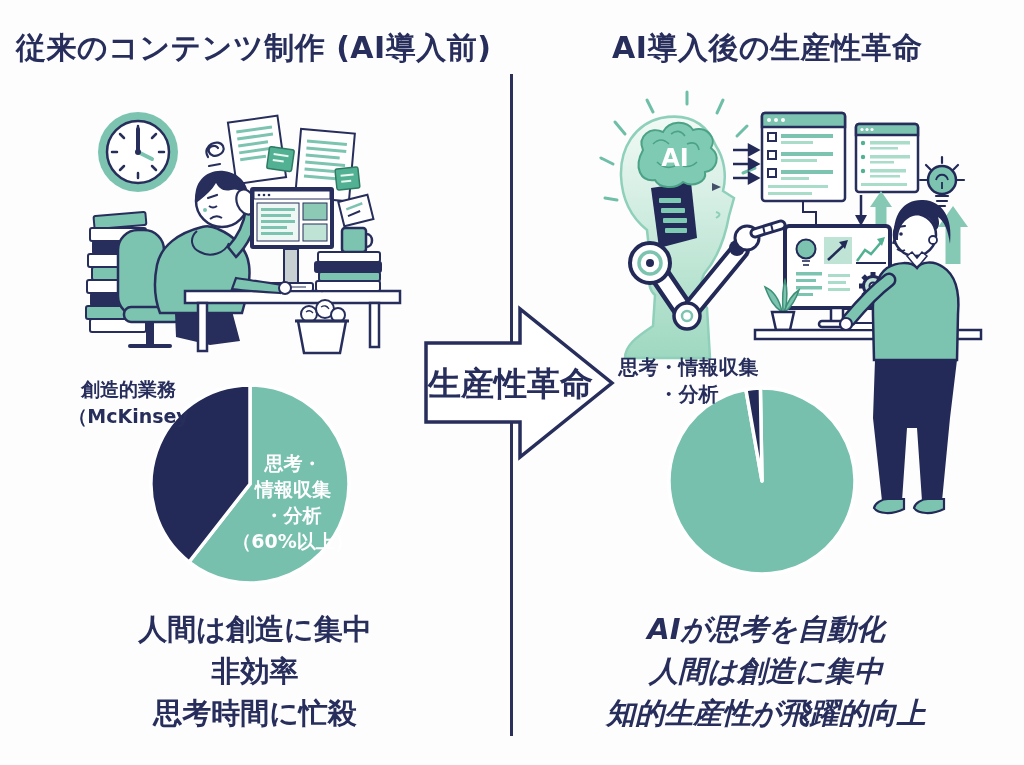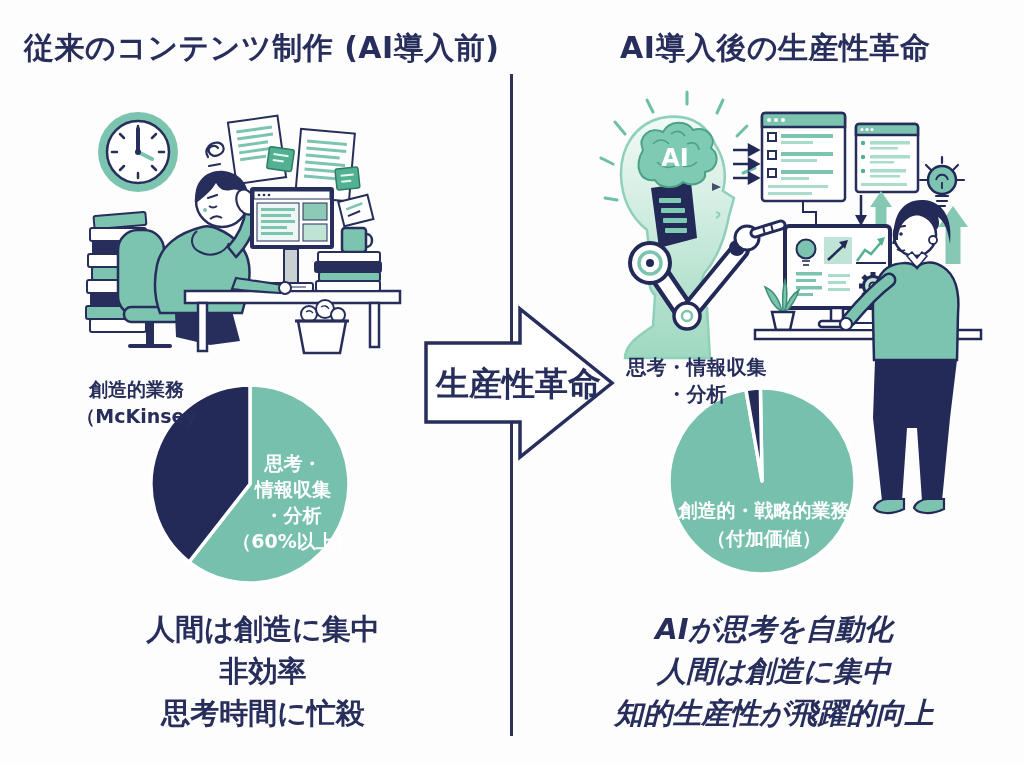--- a/index.html
+++ b/index.html
@@ -8,21 +8,21 @@
     --teal:#7cc4b0;
     --teal-dark:#53b193;
     --teal-pale:#bfe3d4;
   }
   html,body{margin:0;padding:0;background:#ffffff;}
   .canvas{
     position:relative;width:1024px;height:765px;background:#fdfdfd;overflow:hidden;
     font-family:"DejaVu Sans","Liberation Sans",sans-serif;
   }
   .abs{position:absolute;}
-  .txt{font-weight:700;color:var(--navy);margin-left:8px;}
+  .txt{font-weight:700;color:var(--navy);}
   .title{font-size:30px;white-space:nowrap;letter-spacing:0.5px;}
   .caption{text-align:center;font-size:29px;line-height:42px;white-space:nowrap;}
   .pie-label-out{text-align:center;line-height:27px;}
   .pie-label-in{text-align:center;color:#ffffff;font-weight:700;line-height:26px;}
   .arrow-label{font-size:33px;text-align:center;white-space:nowrap;}
   .divider{width:3px;background:#2b3159;}
   svg{display:block;}
 </style>
 </head>
 <body>
@@ -421,24 +421,20 @@
   <div class="abs pie-label-in" style="left:226px;top:450px;width:134px;font-size:19px;">
     <div>思考・</div>
     <div>情報収集</div>
     <div>・分析</div>
     <div>（60%以上）</div>
   </div>
   <div class="abs txt pie-label-out" style="left:606px;top:354px;width:165px;font-size:20px;">
     <div>思考・情報収集</div>
     <div>・分析</div>
   </div>
-  <div class="abs pie-label-in" style="left:664px;top:496px;width:200px;font-size:19px;line-height:28px;">
-    <div>創造的・戦略的業務</div>
-    <div>（付加価値）</div>
-  </div>
 
   <div class="abs txt caption" style="left:85px;top:608px;width:340px;">
     <div>人間は創造に集中</div>
     <div>非効率</div>
     <div>思考時間に忙殺</div>
   </div>
   <div class="abs txt caption" style="left:566px;top:608px;width:400px;font-style:italic;">
     <div>AIが思考を自動化</div>
     <div>人間は創造に集中</div>
     <div>知的生産性が飛躍的向上</div>

